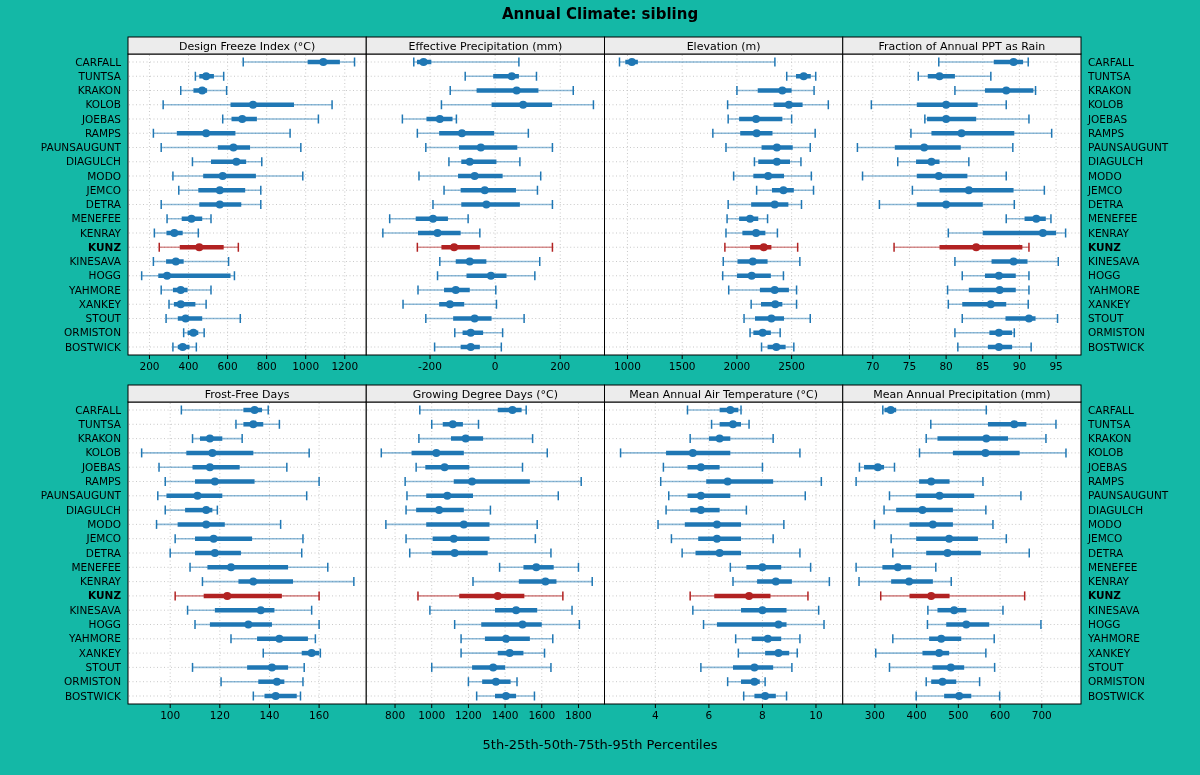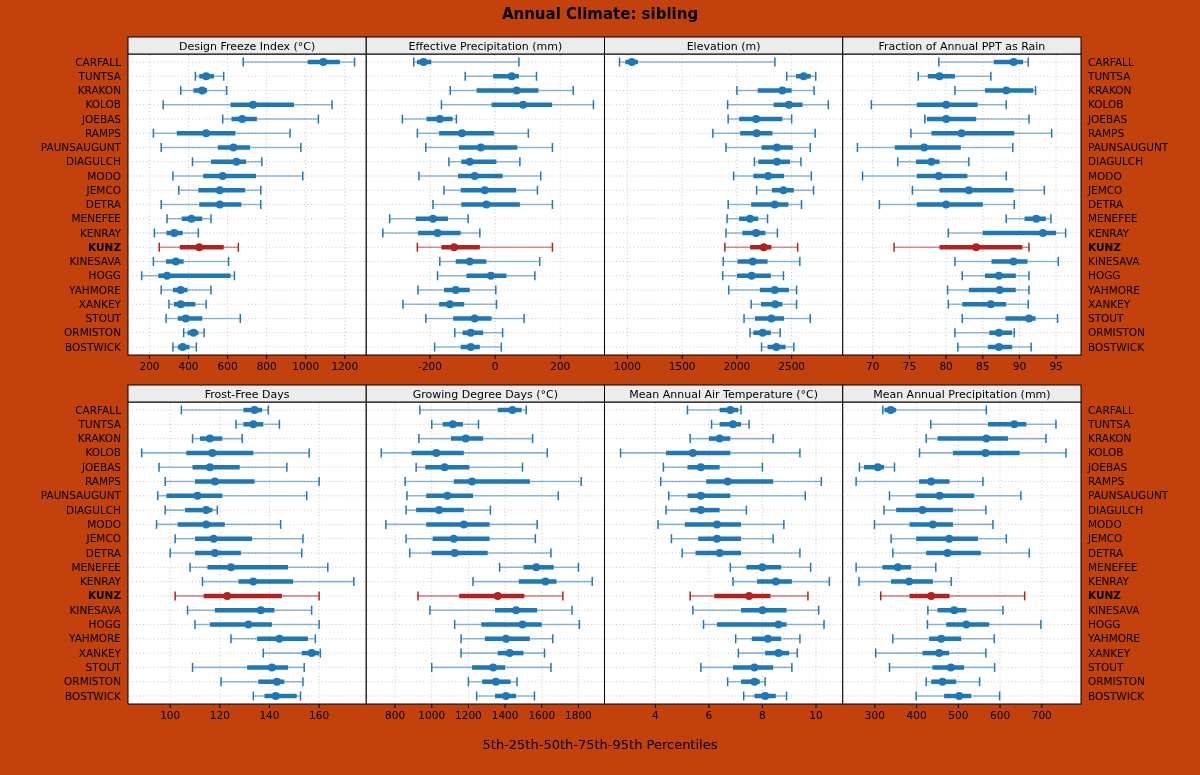--- a/index.html
+++ b/index.html
@@ -1,16 +1,16 @@
 <!DOCTYPE html>
 <html><head>
 <meta charset="utf-8">
 <style>
   html,body{margin:0;padding:0;background:#fff;}
-  .figure{position:relative;width:1200px;height:775px;background:#c2410c;
+  .figure{position:relative;width:1200px;height:775px;background:#14b8a6;
     font-family:"DejaVu Sans","Liberation Sans",sans-serif;}
   svg{display:block;}
   text{fill:#000;}
   .fig-title{font-size:15px;font-weight:bold;}
   .fig-caption{font-size:13px;}
 </style>
 </head>
 <body>
 
 <div class="figure">

